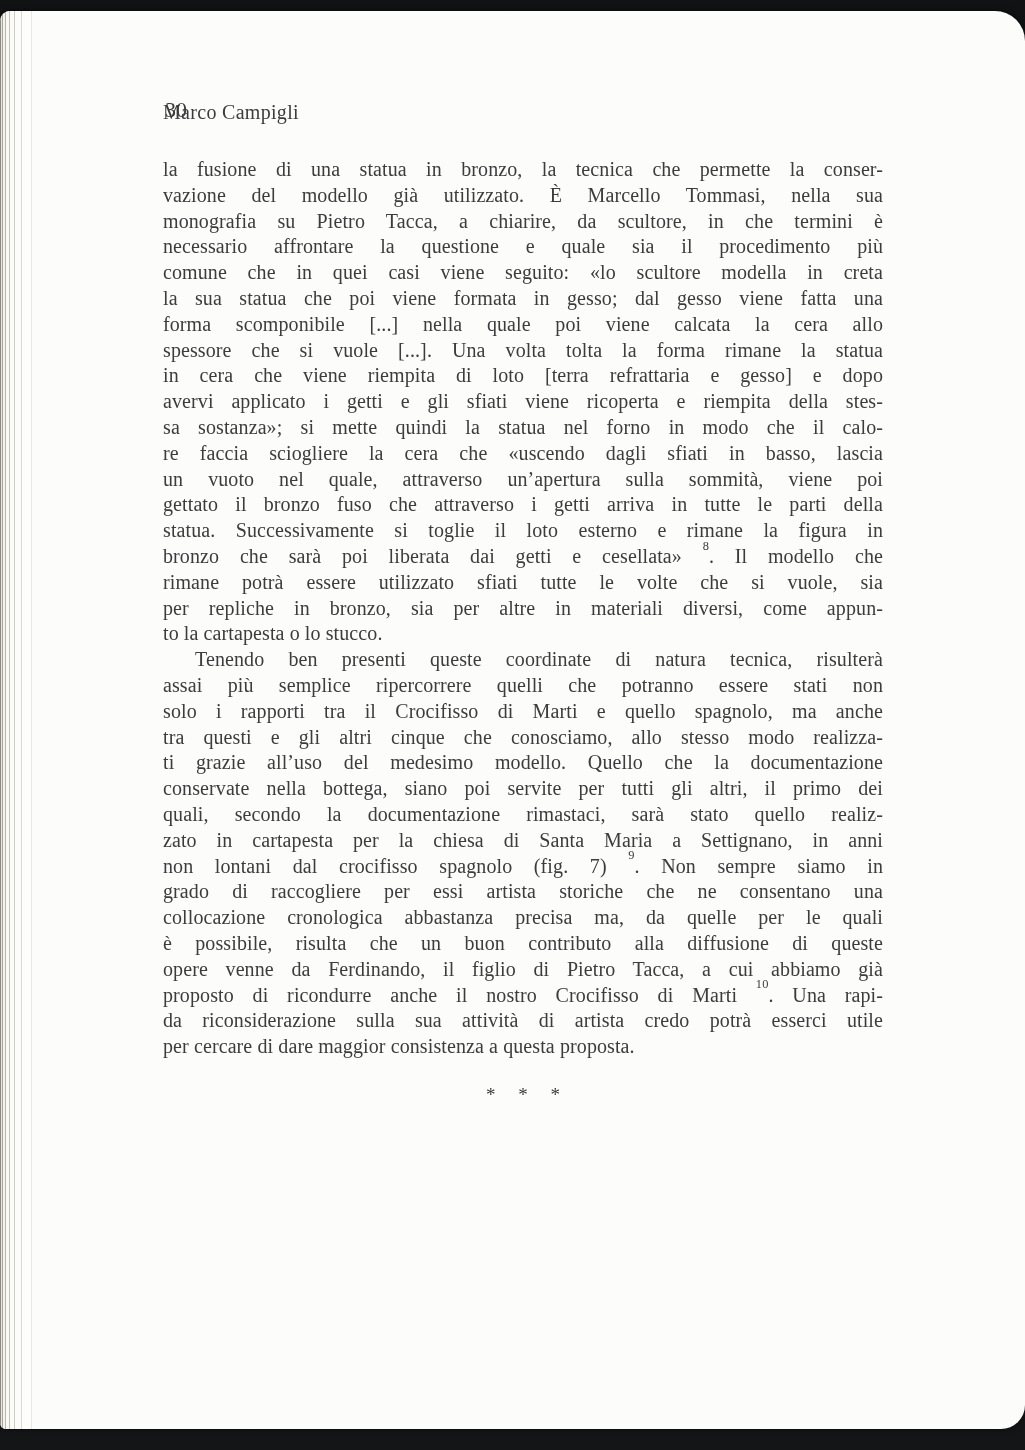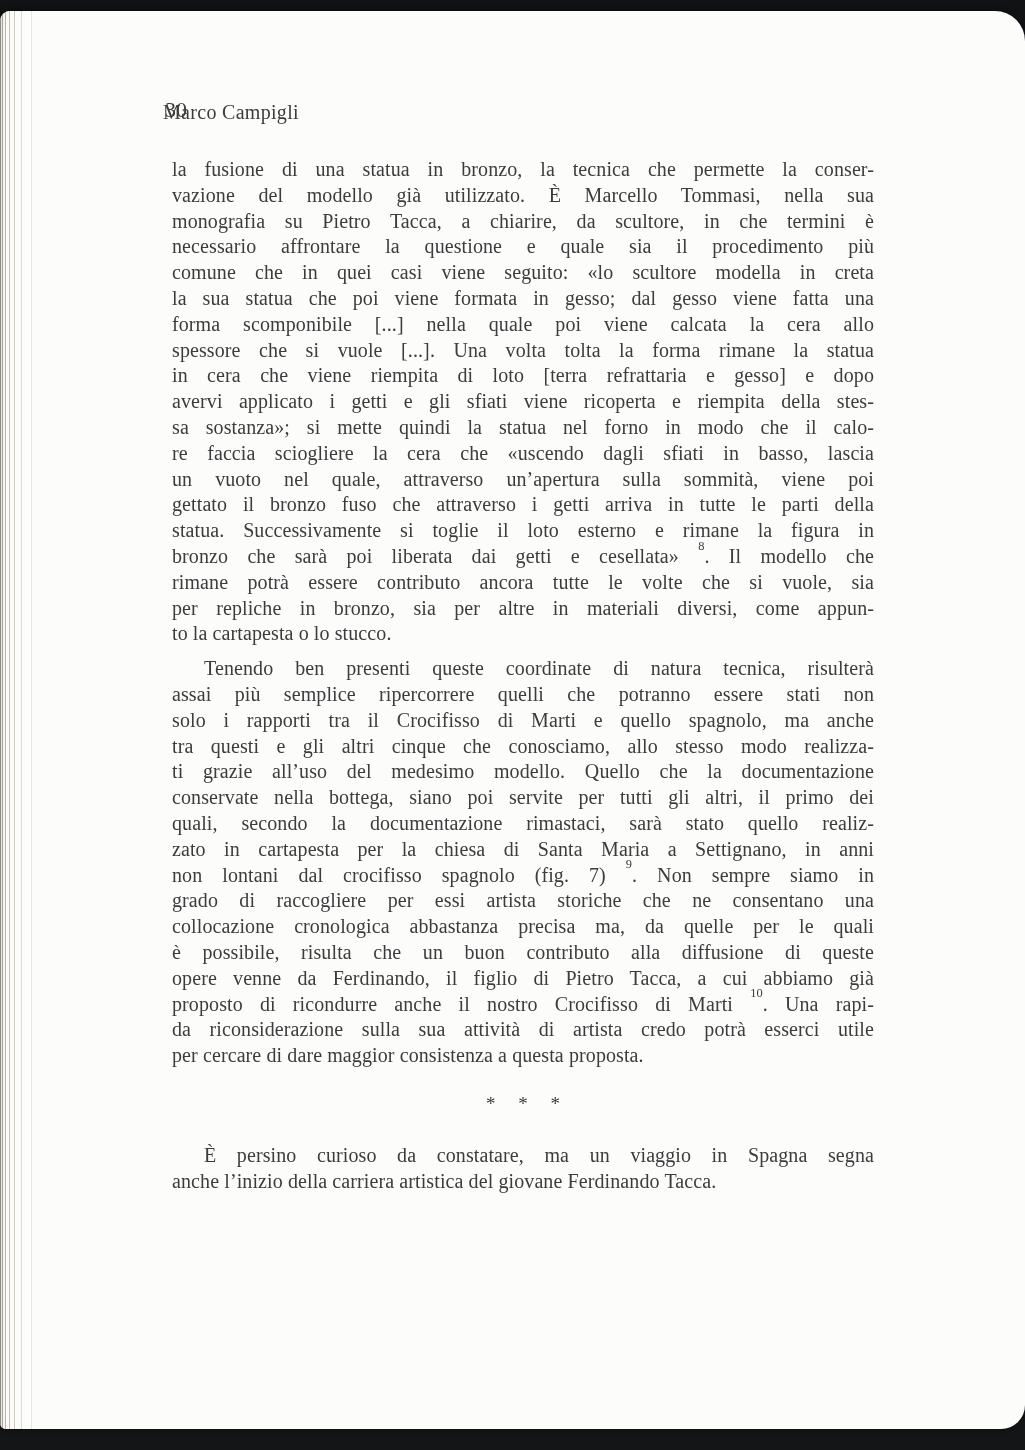--- a/index.html
+++ b/index.html
@@ -56,21 +56,21 @@
     font-size: 22px;
   }
   .running-head {
     display: block;
     text-align: left;
     font-size: 20px;
     padding-top: 4px;
     letter-spacing: 0.3px;
   }
   .body-text { font-size: 20px; }
-  .paragraph { margin: 9px; }
+  .paragraph { margin: 0; }
   .line {
     line-height: 25.8px;
     text-align: justify;
     text-align-last: justify;
     letter-spacing: 0.1px;
   }
   .line.last { text-align-last: left; }
   .line.indent { text-indent: 32px; }
   sup.fnref {
     font-size: 0.62em;
@@ -109,21 +109,21 @@
             <div class="line">forma scomponibile [...] nella quale poi viene calcata la cera allo</div>
             <div class="line">spessore che si vuole [...]. Una volta tolta la forma rimane la statua</div>
             <div class="line">in cera che viene riempita di loto [terra refrattaria e gesso] e dopo</div>
             <div class="line">avervi applicato i getti e gli sfiati viene ricoperta e riempita della stes-</div>
             <div class="line">sa sostanza»; si mette quindi la statua nel forno in modo che il calo-</div>
             <div class="line">re faccia sciogliere la cera che «uscendo dagli sfiati in basso, lascia</div>
             <div class="line">un vuoto nel quale, attraverso un’apertura sulla sommità, viene poi</div>
             <div class="line">gettato il bronzo fuso che attraverso i getti arriva in tutte le parti della</div>
             <div class="line">statua. Successivamente si toglie il loto esterno e rimane la figura in</div>
             <div class="line">bronzo che sarà poi liberata dai getti e cesellata» <sup class="fnref">8</sup>. Il modello che</div>
-            <div class="line">rimane potrà essere contributo ancora tutte le volte che si vuole, sia</div>
+            <div class="line">rimane potrà essere utilizzato sfiati tutte le volte che si vuole, sia</div>
             <div class="line">per repliche in bronzo, sia per altre in materiali diversi, come appun-</div>
             <div class="line last">to la cartapesta o lo stucco.</div>
           </div>
           <div class="paragraph">
             <div class="line indent">Tenendo ben presenti queste coordinate di natura tecnica, risulterà</div>
             <div class="line">assai più semplice ripercorrere quelli che potranno essere stati non</div>
             <div class="line">solo i rapporti tra il Crocifisso di Marti e quello spagnolo, ma anche</div>
             <div class="line">tra questi e gli altri cinque che conosciamo, allo stesso modo realizza-</div>
             <div class="line">ti grazie all’uso del medesimo modello. Quello che la documentazione</div>
             <div class="line">conservate nella bottega, siano poi servite per tutti gli altri, il primo dei</div>
@@ -132,20 +132,16 @@
             <div class="line">non lontani dal crocifisso spagnolo (fig. 7) <sup class="fnref">9</sup>. Non sempre siamo in</div>
             <div class="line">grado di raccogliere per essi artista storiche che ne consentano una</div>
             <div class="line">collocazione cronologica abbastanza precisa ma, da quelle per le quali</div>
             <div class="line">è possibile, risulta che un buon contributo alla diffusione di queste</div>
             <div class="line">opere venne da Ferdinando, il figlio di Pietro Tacca, a cui abbiamo già</div>
             <div class="line">proposto di ricondurre anche il nostro Crocifisso di Marti <sup class="fnref">10</sup>. Una rapi-</div>
             <div class="line">da riconsiderazione sulla sua attività di artista credo potrà esserci utile</div>
             <div class="line last">per cercare di dare maggior consistenza a questa proposta.</div>
           </div>
           <div class="separator">* * *</div>
-          <div class="paragraph">
-            <div class="line indent">È persino curioso da constatare, ma un viaggio in Spagna segna</div>
-            <div class="line last">anche l’inizio della carriera artistica del giovane Ferdinando Tacca.</div>
-          </div>
         </main>
     </div>
   </div>
 </div>
 
 </body></html>

